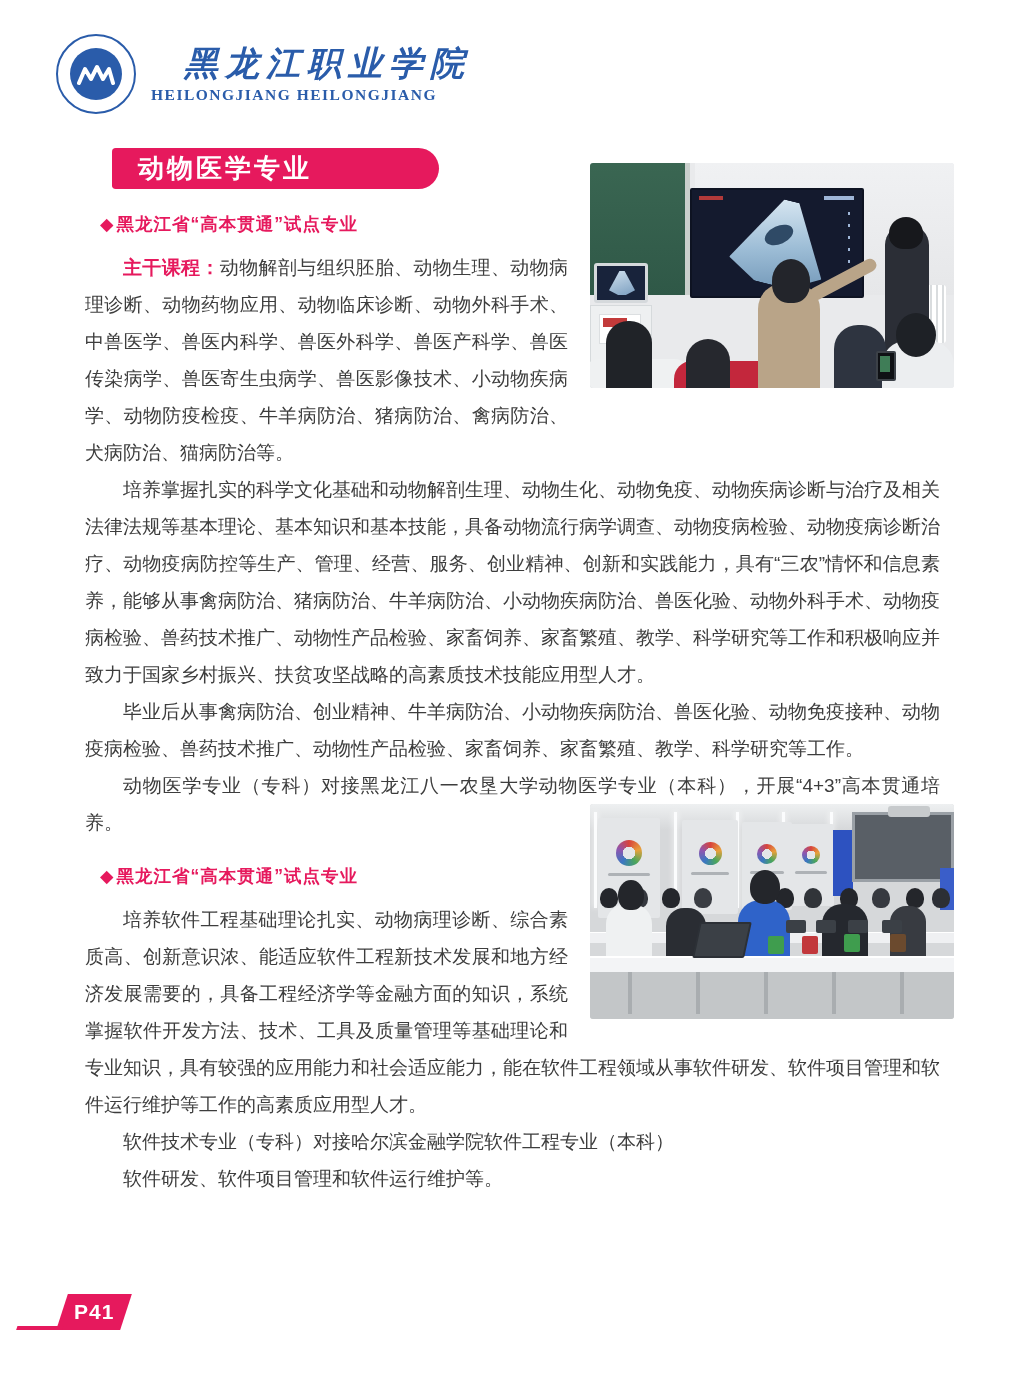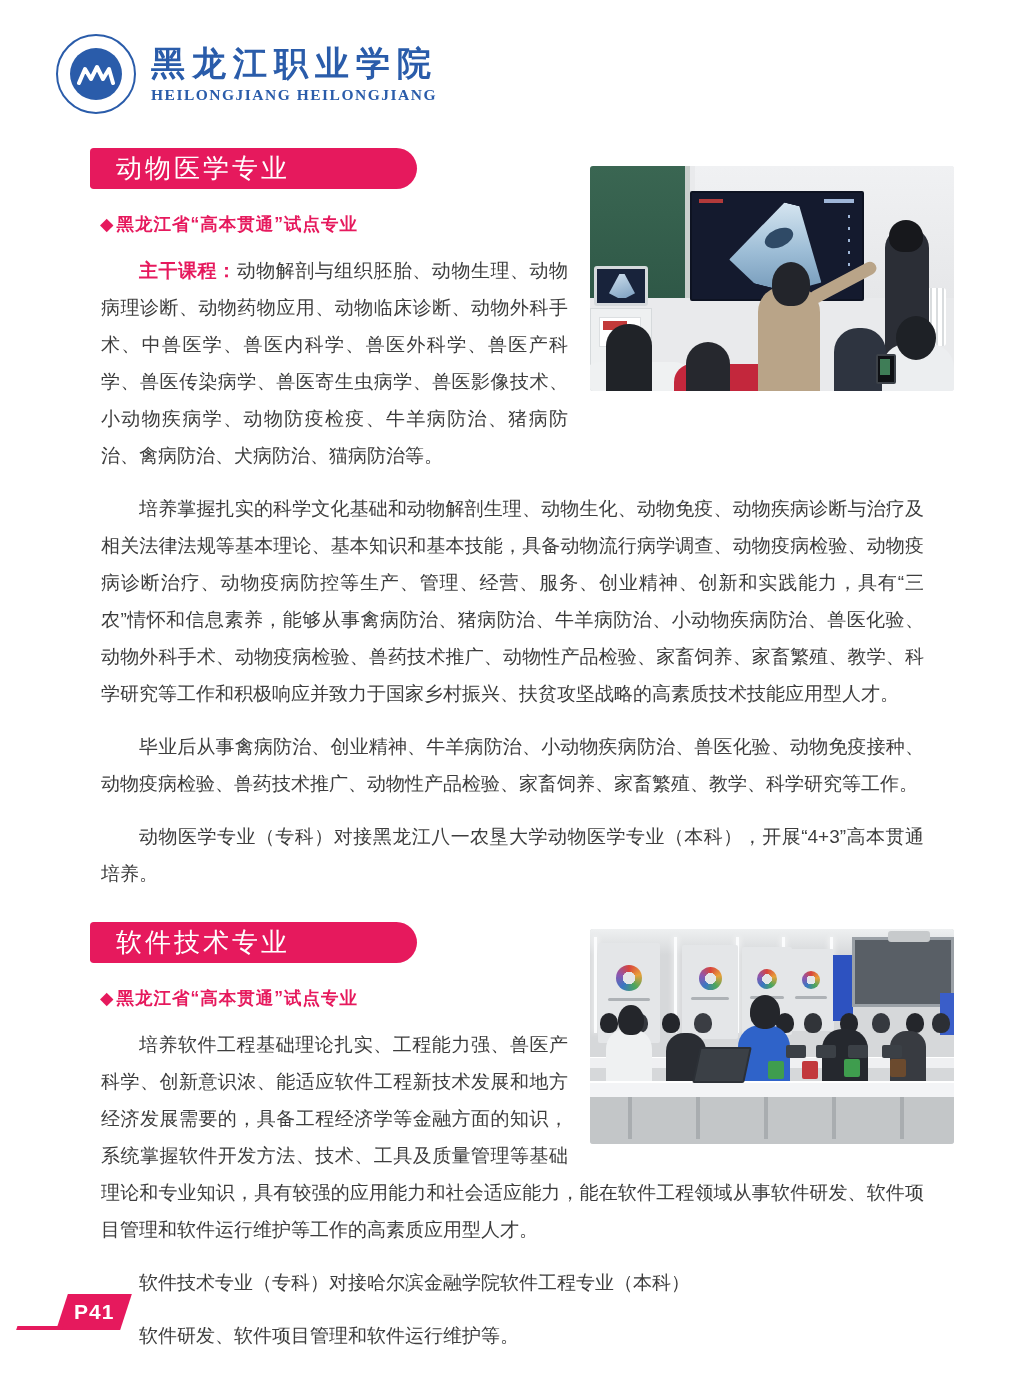--- a/index.html
+++ b/index.html
@@ -19,40 +19,40 @@
   }
 
   
   .header{position:absolute;left:56px;top:34px;display:flex;align-items:center;gap:15px;}
   .seal{width:80px;height:80px;border-radius:50%;border:2px solid var(--logo-blue);
         background:#fff;display:flex;align-items:center;justify-content:center;}
   .seal-inner{width:52px;height:52px;border-radius:50%;background:var(--logo-blue);
         display:flex;align-items:center;justify-content:center;}
   .logo-text{display:flex;flex-direction:column;line-height:1.1;}
   .logo-cn{font-family:"Liberation Serif","DejaVu Serif",serif;
-        font-size:34px;font-weight:700;color:var(--logo-blue);letter-spacing:7px;}
+        font-size:34px;font-weight:700;font-style:italic;color:var(--logo-blue);letter-spacing:7px;margin-left:33px;}
   .logo-en{font-family:"Liberation Serif","DejaVu Serif",serif;
         font-size:15.5px;font-weight:700;color:var(--logo-blue);letter-spacing:1.5px;margin-top:4px;}
 
   
   .main{position:absolute;left:85px;top:148px;width:855px;}
 
   .banner{
-    margin-left:5px;width:327px;height:41px;
+    margin-left:27px;width:327px;height:41px;
     background:var(--accent);
     border-radius:4px 22px 22px 4px;
-    color:#fff;font-size:26px;font-weight:400;letter-spacing:3px;
+    color:#fff;font-size:26px;font-weight:700;letter-spacing:3px;
     line-height:41px;padding-left:26px;
   }
   .tagline{margin:23px 0 0 15px;color:var(--accent);
     font-size:17.5px;font-weight:700;letter-spacing:1px;line-height:24px;}
   .tagline .diamond{margin-right:2px;}
 
   .sec-body{margin-top:13px;font-size:19px;line-height:37px;text-align:justify;}
-  .sec-body p{margin:16px;text-indent:2em;}
+  .sec-body p{margin:0;text-indent:2em;}
   .lead{color:var(--accent);font-weight:700;}
 
   .section-2{margin-top:14px;}
 
   
   .photo{float:right;position:relative;overflow:hidden;border-radius:3px;background:#e9eaec;}
   .photo-1{width:364px;height:225px;margin:-86px -14px 10px 22px;}
   .photo-2{width:364px;height:215px;margin:-97px -14px 10px 22px;background:#d6d8da;}
   .ph{position:absolute;}
 
@@ -207,23 +207,20 @@
       </figure>
 
       <p><span class="lead">主干课程：</span><span>动物解剖与组织胚胎、动物生理、动物病理诊断、动物药物应用、动物临床诊断、动物外科手术、中兽医学、兽医内科学、兽医外科学、兽医产科学、兽医传染病学、兽医寄生虫病学、兽医影像技术、小动物疾病学、动物防疫检疫、牛羊病防治、猪病防治、禽病防治、犬病防治、猫病防治等。</span></p>
       <p>培养掌握扎实的科学文化基础和动物解剖生理、动物生化、动物免疫、动物疾病诊断与治疗及相关法律法规等基本理论、基本知识和基本技能，具备动物流行病学调查、动物疫病检验、动物疫病诊断治疗、动物疫病防控等生产、管理、经营、服务、创业精神、创新和实践能力，具有“三农”情怀和信息素养，能够从事禽病防治、猪病防治、牛羊病防治、小动物疾病防治、兽医化验、动物外科手术、动物疫病检验、兽药技术推广、动物性产品检验、家畜饲养、家畜繁殖、教学、科学研究等工作和积极响应并致力于国家乡村振兴、扶贫攻坚战略的高素质技术技能应用型人才。</p>
       <p>毕业后从事禽病防治、创业精神、牛羊病防治、小动物疾病防治、兽医化验、动物免疫接种、动物疫病检验、兽药技术推广、动物性产品检验、家畜饲养、家畜繁殖、教学、科学研究等工作。</p>
       <p>动物医学专业（专科）对接黑龙江八一农垦大学动物医学专业（本科），开展“4+3”高本贯通培养。</p>
     </div>
   </section>
 
   <section class="section section-2">
-    <div class="banner">
-      <span>软件技术专业</span>
-    </div>
     <div class="tagline">
       <span class="diamond">◆</span><span>黑龙江省“高本贯通”试点专业</span>
     </div>
     <div class="sec-body clearfix">
 
       <figure class="photo photo-2">
         <div class="ph p2-ceil"></div>
         <div class="ph p2-strip p2-st1"></div>
         <div class="ph p2-strip p2-st2"></div>
         <div class="ph p2-strip p2-st3"></div>
@@ -274,21 +271,21 @@
         <div class="ph p2-deskfront"></div>
         <div class="ph laptop lp-big"></div>
         <div class="ph box bx1"></div>
         <div class="ph box bx2"></div>
         <div class="ph box bx3"></div>
         <div class="ph box bx4"></div>
         <div class="ph p2-floor"></div>
         <div class="ph p2-legs"></div>
       </figure>
 
-      <p>培养软件工程基础理论扎实、工程能力强、兽医产科学、创新意识浓、能适应软件工程新技术发展和地方经济发展需要的，具备工程经济学等金融方面的知识，系统掌握软件开发方法、技术、工具及质量管理等基础理论和专业知识，具有较强的应用能力和社会适应能力，能在软件工程领域从事软件研发、软件项目管理和软件运行维护等工作的高素质应用型人才。</p>
+      <p>培养软件工程基础理论扎实、动物病理诊断、综合素质高、创新意识浓、能适应软件工程新技术发展和地方经济发展需要的，具备工程经济学等金融方面的知识，系统掌握软件开发方法、技术、工具及质量管理等基础理论和专业知识，具有较强的应用能力和社会适应能力，能在软件工程领域从事软件研发、软件项目管理和软件运行维护等工作的高素质应用型人才。</p>
       <p>软件技术专业（专科）对接哈尔滨金融学院软件工程专业（本科）</p>
       <p>软件研发、软件项目管理和软件运行维护等。</p>
     </div>
   </section>
 </div>
 
 <div class="page-badge">
   <span>P41</span>
 </div>
 

